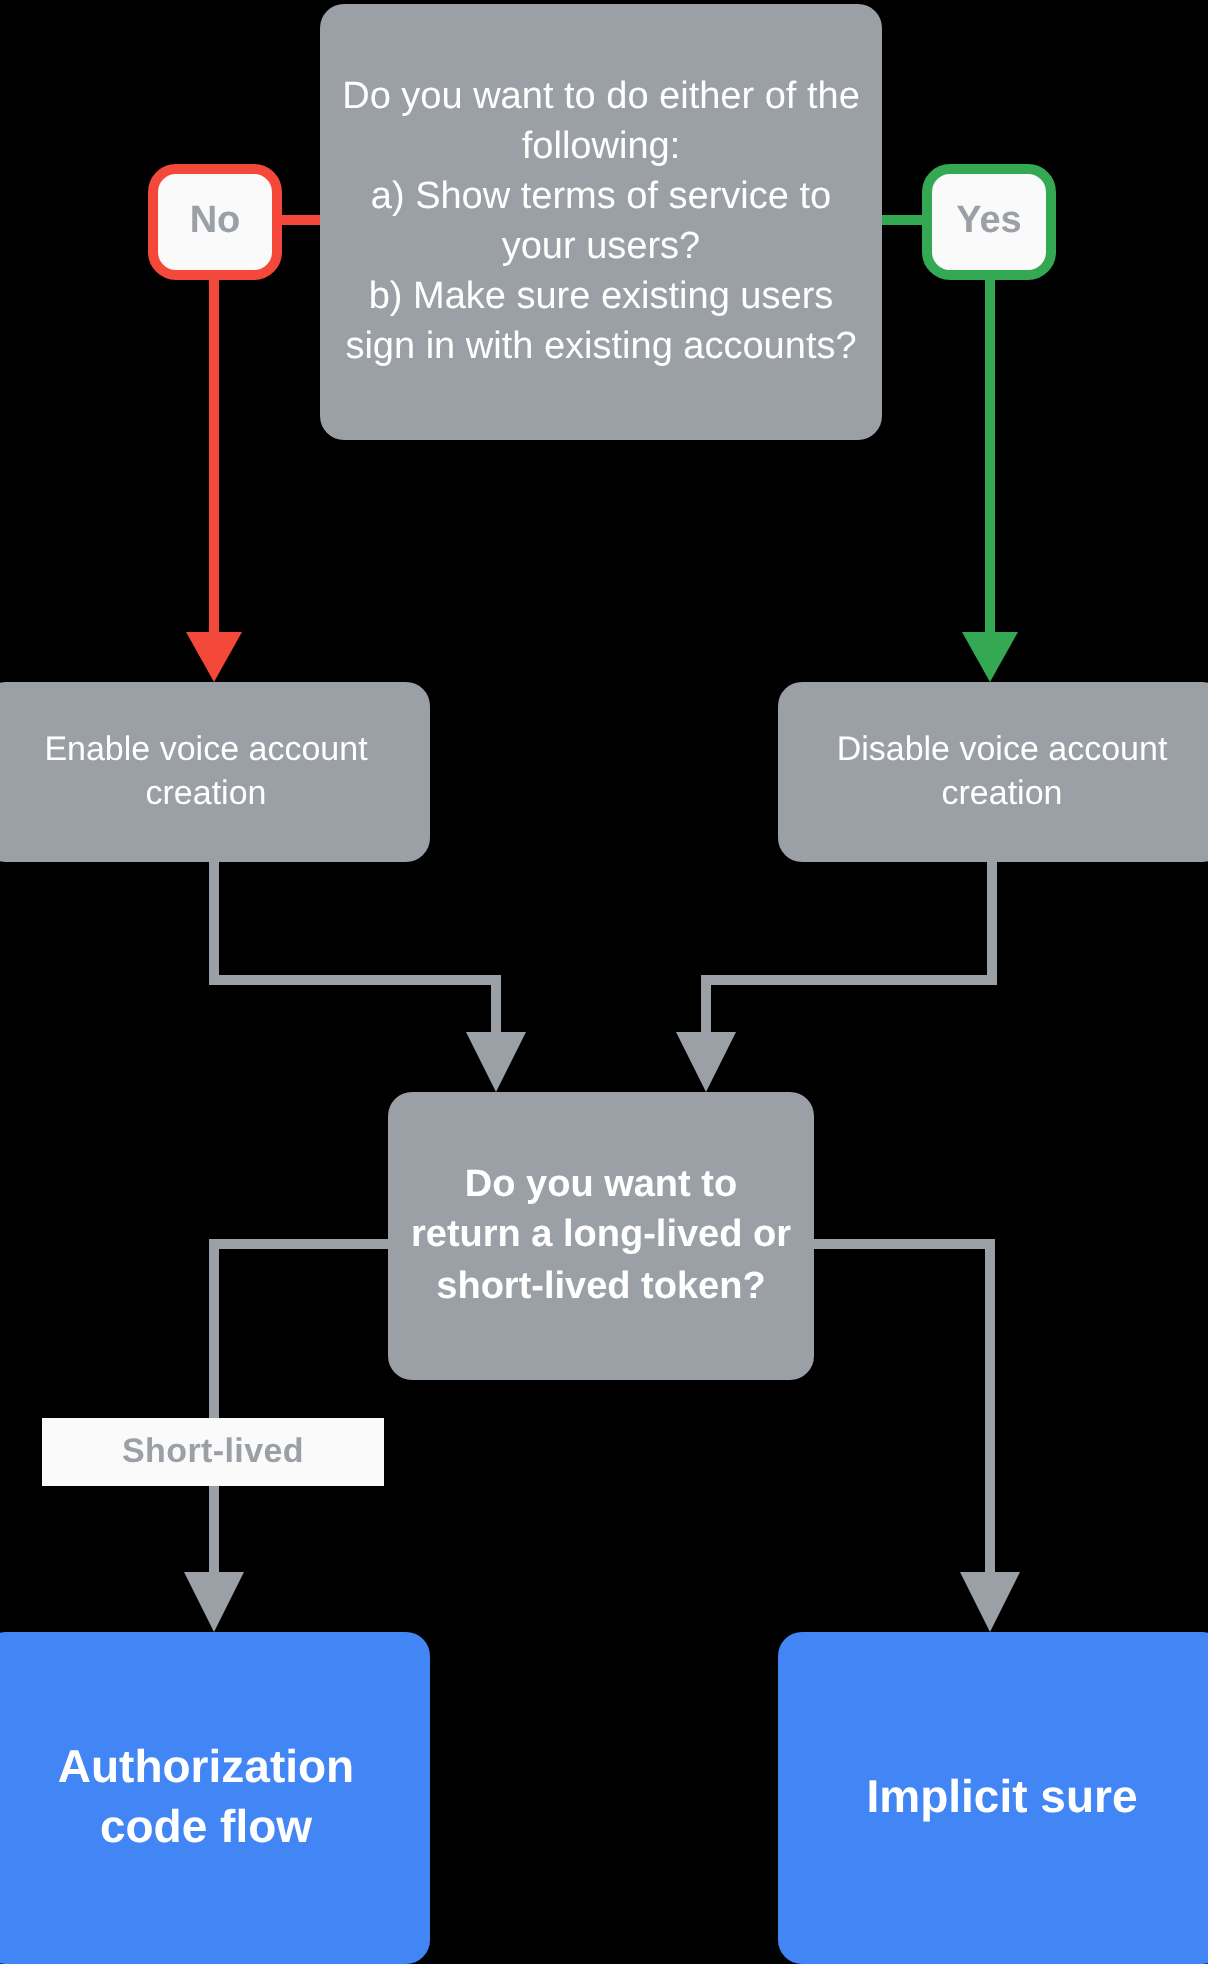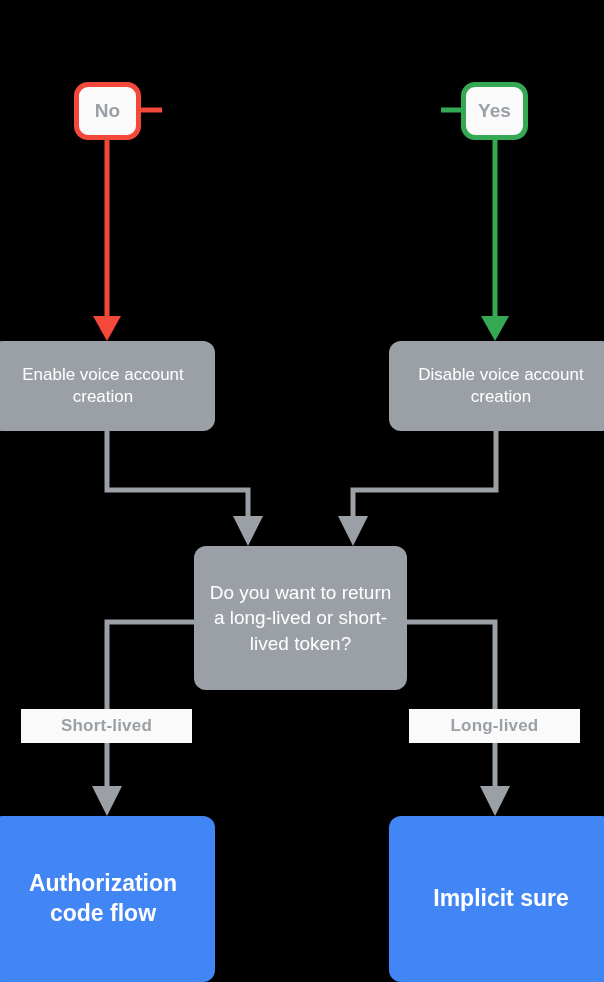--- a/index.html
+++ b/index.html
@@ -68,21 +68,21 @@
     align-items: center;
     justify-content: center;
     background: #fafafa;
     color: #9aa0a6;
     font-weight: bold;
     font-size: 17px;
     letter-spacing: 0.2px;
   }
   #q-top .node-text { font-size: 19px; }
   #n-enable .node-text, #n-disable .node-text { font-size: 17px; }
-  #q-token .node-text { font-size: 19px; }
+  #q-token .node-text { font-size: 19px; font-weight: bold; }
   .node-blue .node-text { font-size: 23px; line-height: 1.3; }
 </style>
 </head>
 <body>
 
 <div id="canvas">
 
   <svg class="wires" viewBox="0 0 604 982">
 
     <g>
@@ -112,20 +112,25 @@
       <path d="M248 622 L107 622 L107 792" stroke="#9aa0a6" stroke-width="5" fill="none"></path>
       <polygon points="92,786 122,786 107,816" fill="#9aa0a6"></polygon>
     </g>
 
     <g>
       <path d="M353 622 L495 622 L495 792" stroke="#9aa0a6" stroke-width="5" fill="none"></path>
       <polygon points="480,786 510,786 495,816" fill="#9aa0a6"></polygon>
     </g>
   </svg>
 
+  <div class="node node-gray" id="q-top" style="left:160px; top:2px; width:281px; height:218px;">
+    <div class="node-text" style="white-space: pre-line;">Do you want to do either of the following:
+a) Show terms of service to your users?
+b) Make sure existing users sign in with existing accounts?</div>
+  </div>
 
   <div class="badge badge-yes" style="left:461px; top:82px; width:67px; height:58px;">
     <span>Yes</span>
   </div>
 
   <div class="badge badge-no" style="left:74px; top:82px; width:67px; height:58px;">
     <span>No</span>
   </div>
 
   <div class="node node-gray" id="n-enable" style="left:-9px; top:341px; width:224px; height:90px;">
@@ -137,23 +142,20 @@
   </div>
 
   <div class="node node-gray" id="q-token" style="left:194px; top:546px; width:213px; height:144px;">
     <div class="node-text" style="white-space: pre-line;">Do you want to return a long-lived or short-lived token?</div>
   </div>
 
   <div class="edge-label" style="left:21px; top:709px; width:171px; height:34px;">
     <span>Short-lived</span>
   </div>
 
-  <div class="edge-label" style="left:409px; top:709px; width:171px; height:34px;">
-    <span>Long-lived</span>
-  </div>
 
   <div class="node node-blue" id="n-auth" style="left:-9px; top:816px; width:224px; height:166px;">
     <div class="node-text" style="white-space: pre-line;">Authorization code flow</div>
   </div>
 
   <div class="node node-blue" id="n-implicit" style="left:389px; top:816px; width:224px; height:166px;">
     <div class="node-text" style="white-space: pre-line;">Implicit sure</div>
   </div>
 
 </div>

